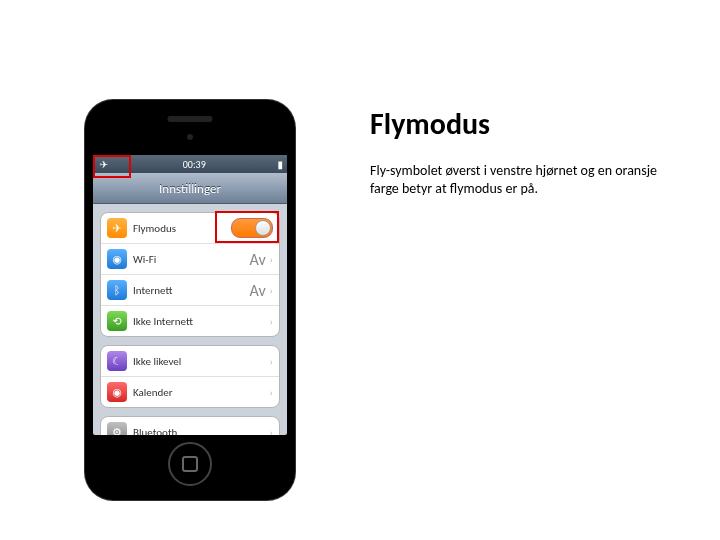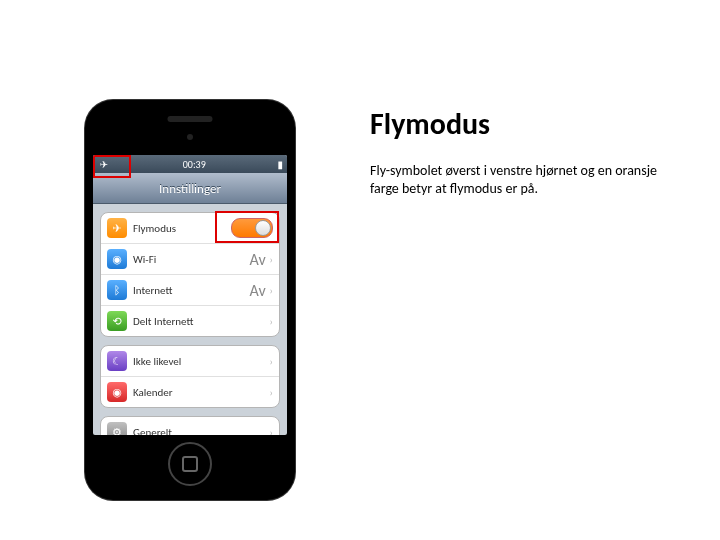--- a/index.html
+++ b/index.html
@@ -61,40 +61,40 @@
         <span class="chev">›</span>
       </div>
       <div class="row">
         <div class="ico i-bt">ᛒ</div>
         <span>Internett</span>
         <span class="r-val">Av</span>
         <span class="chev">›</span>
       </div>
       <div class="row">
         <div class="ico i-net">⟲</div>
-        <span>Delt Internett</span>
+        <span>Ikke Internett</span>
         <span class="chev" style="margin-left:auto">›</span>
       </div>
     </div>
     <div class="grp">
       <div class="row">
         <div class="ico i-dnd">☾</div>
         <span>Ikke likevel</span>
         <span class="chev" style="margin-left:auto">›</span>
       </div>
       <div class="row">
         <div class="ico i-notif">◉</div>
         <span>Kalender</span>
         <span class="chev" style="margin-left:auto">›</span>
       </div>
     </div>
     <div class="grp">
       <div class="row">
         <div class="ico i-gen">⚙</div>
-        <span>Generelt</span>
+        <span>Bluetooth</span>
         <span class="chev" style="margin-left:auto">›</span>
       </div>
 
     </div>
   </div>
   <div class="home"></div>
 </div>
 
 <div class="txt">
   <h1>Flymodus</h1>

